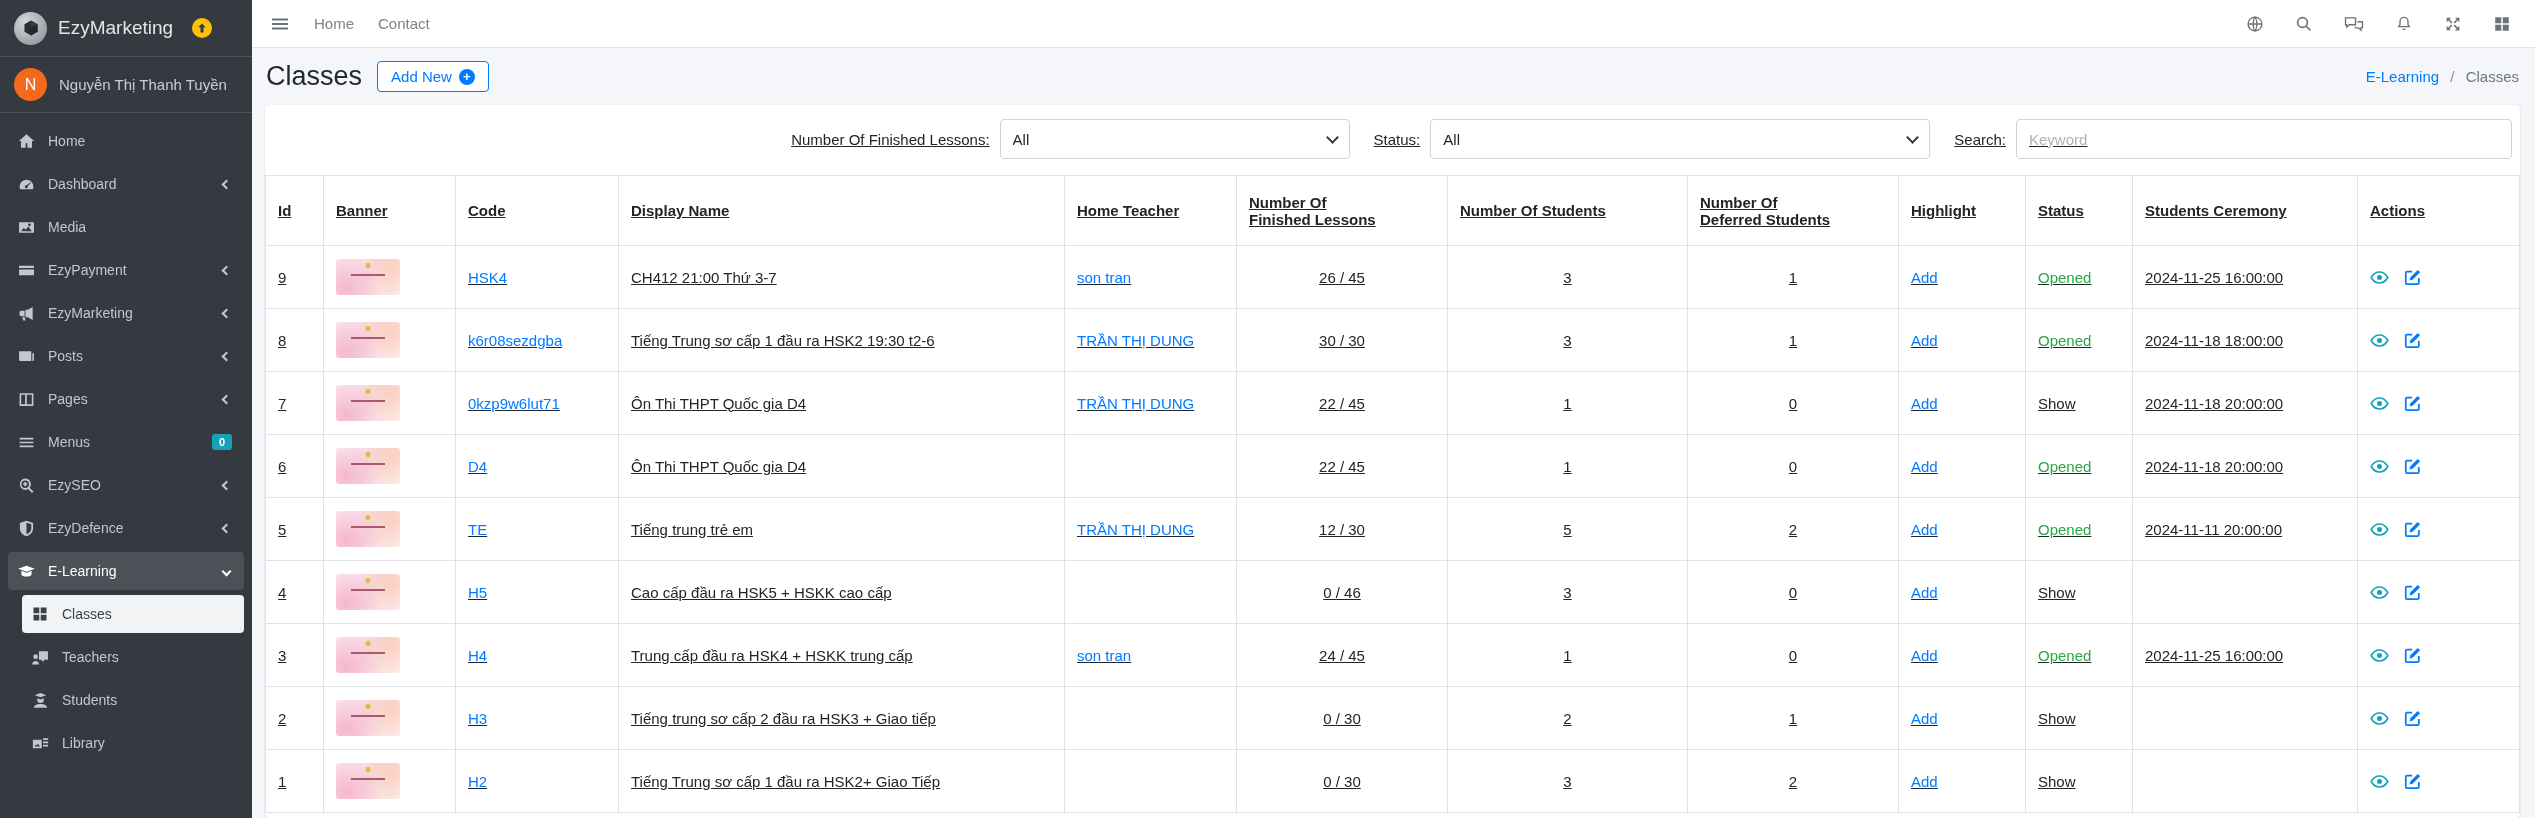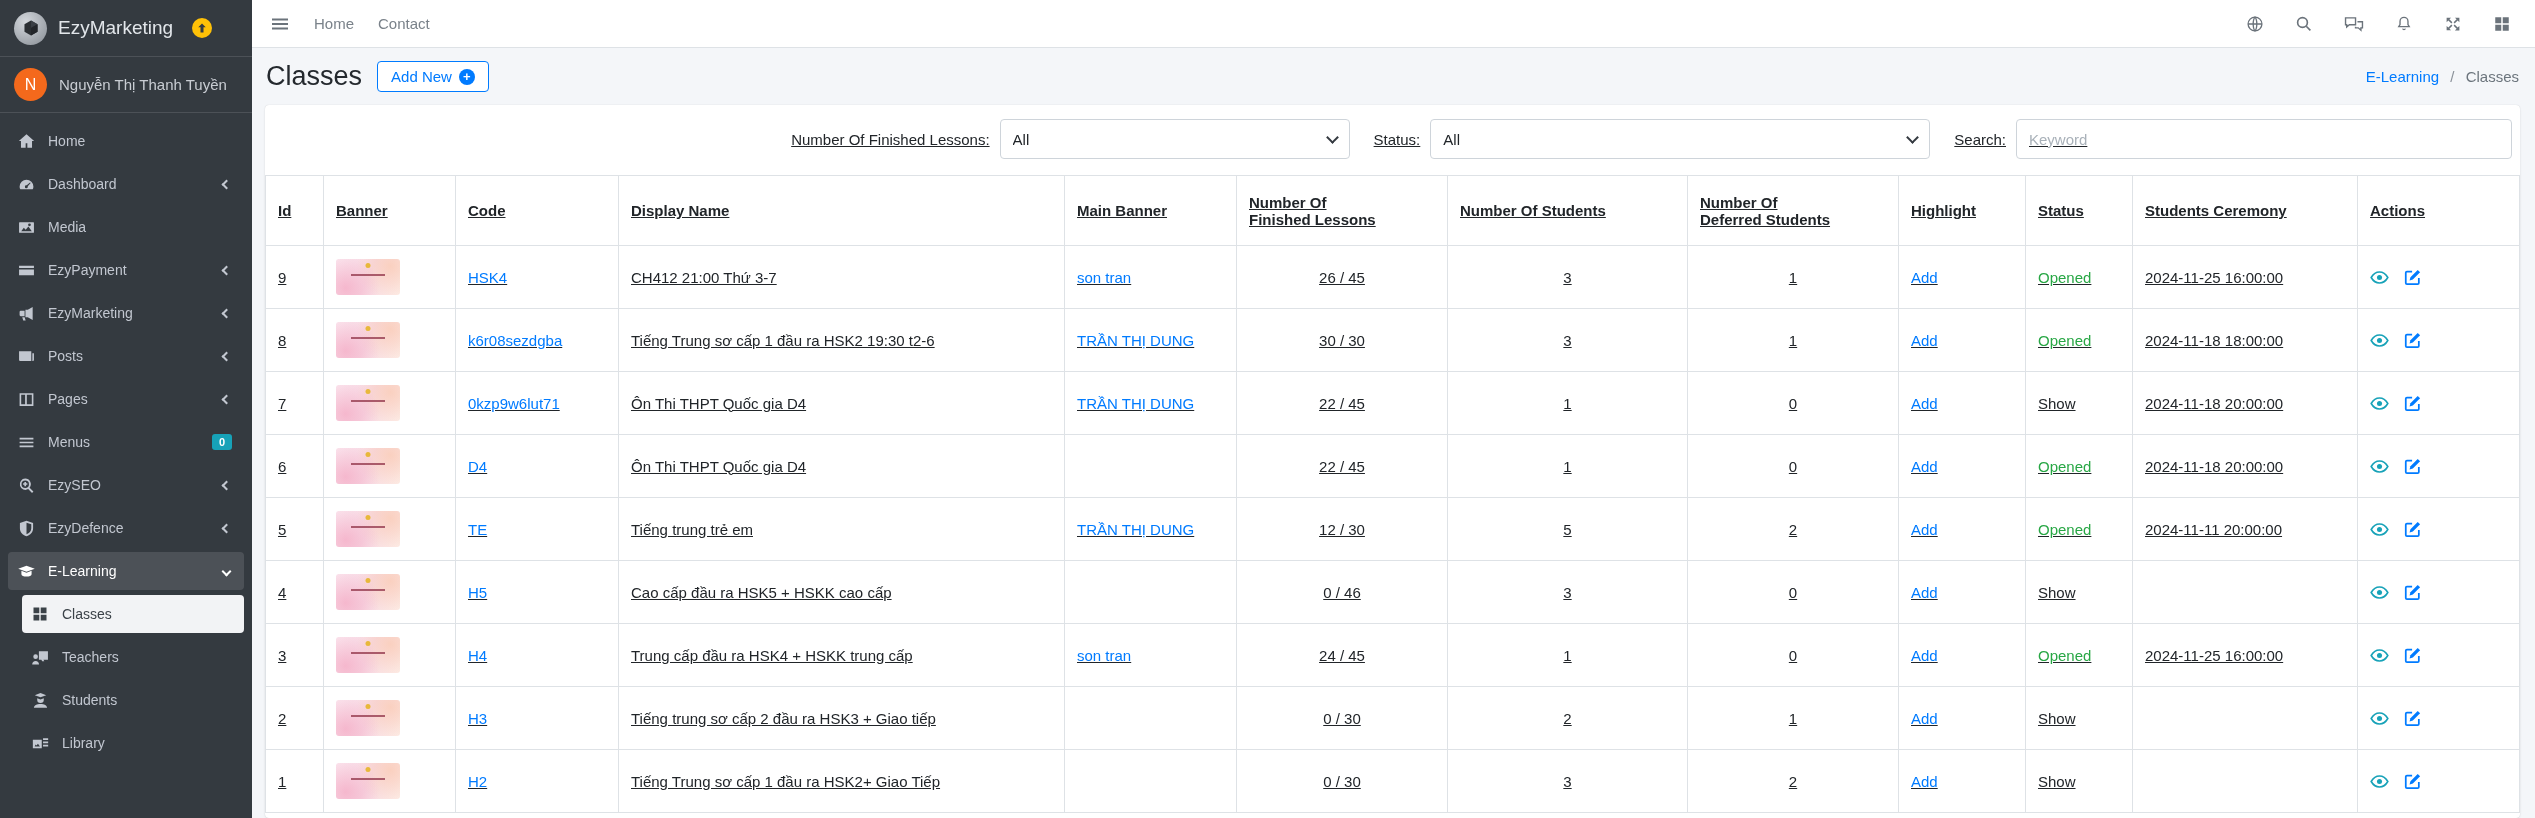--- a/index.html
+++ b/index.html
@@ -360,21 +360,21 @@
             <col style="width:107px">
             <col style="width:225px">
             <col>
         </colgroup>
         <thead>
             <tr>
               <th>Id</th>
               <th>Banner</th>
               <th>Code</th>
               <th>Display Name</th>
-              <th>Main Banner</th>
+              <th>Home Teacher</th>
               <th class="center">Number Of
 Finished Lessons</th>
               <th class="center">Number Of Students</th>
               <th class="center">Number Of
 Deferred Students</th>
               <th>Highlight</th>
               <th>Status</th>
               <th>Students Ceremony</th>
               <th>Actions</th>
             </tr>

